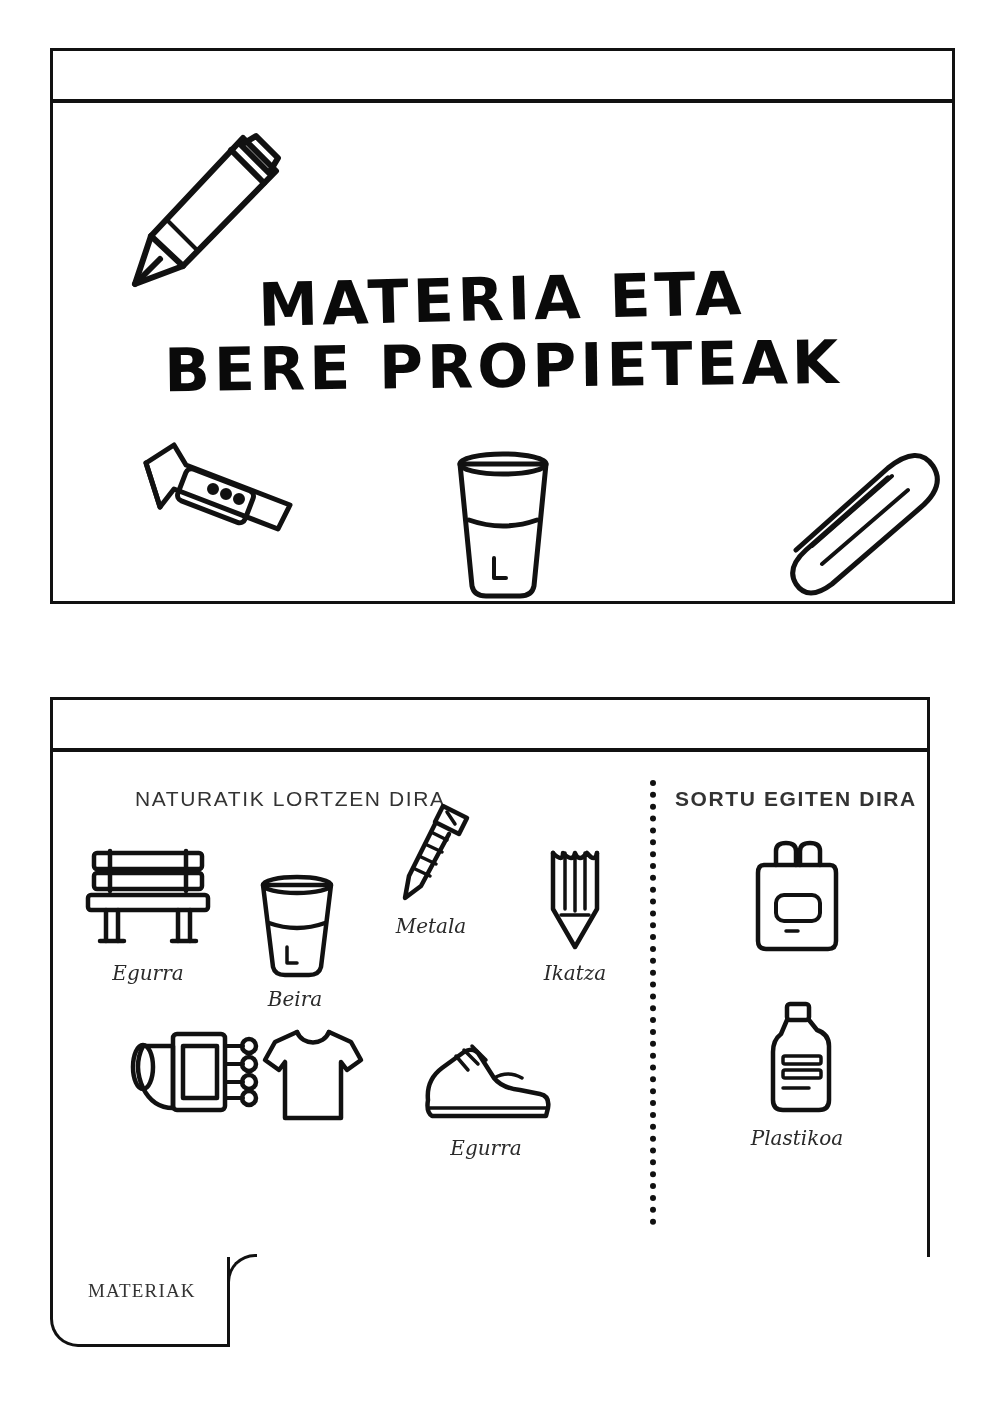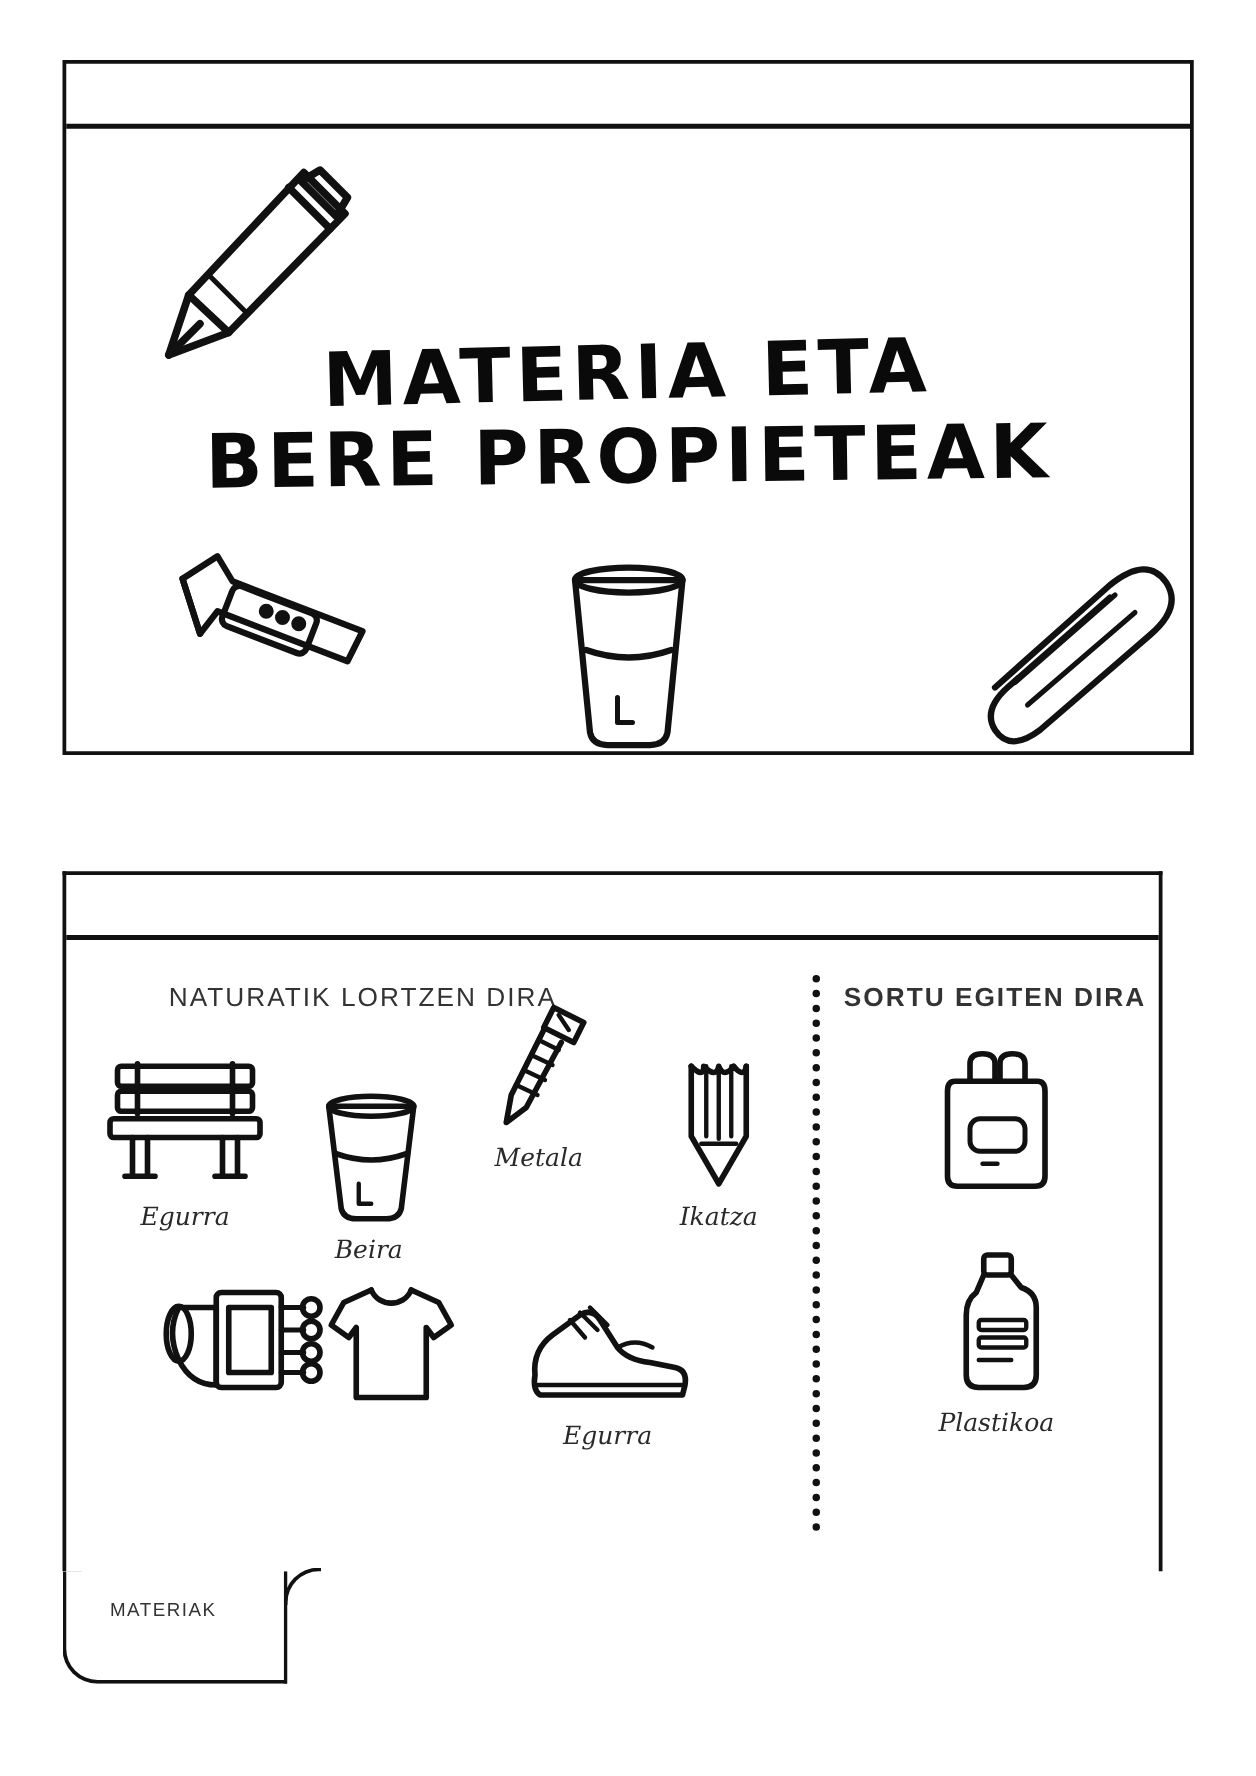--- a/index.html
+++ b/index.html
@@ -112,24 +112,24 @@
     border-left: 3px solid #111;
     border-top: 3px solid #111;
     border-radius: 28px 0 0 0;
     box-sizing: border-box;
     background: transparent;
   }
   .tab-label {
     position: absolute;
     left: 88px;
     top: 1280px;
-    font-size: 15px;
+    font-size: 19px;
     letter-spacing: 1.2px;
     color: #333;
-    font-family: Liberation Sans, sans-serif;
+    font-family: Liberation Serif, serif;
   }
 
   .col-head {
     position: absolute;
     font-size: 21px;
     letter-spacing: 1.6px;
     color: #333;
     white-space: nowrap;
   }
   .head-natural { left: 135px; top: 787px; }

